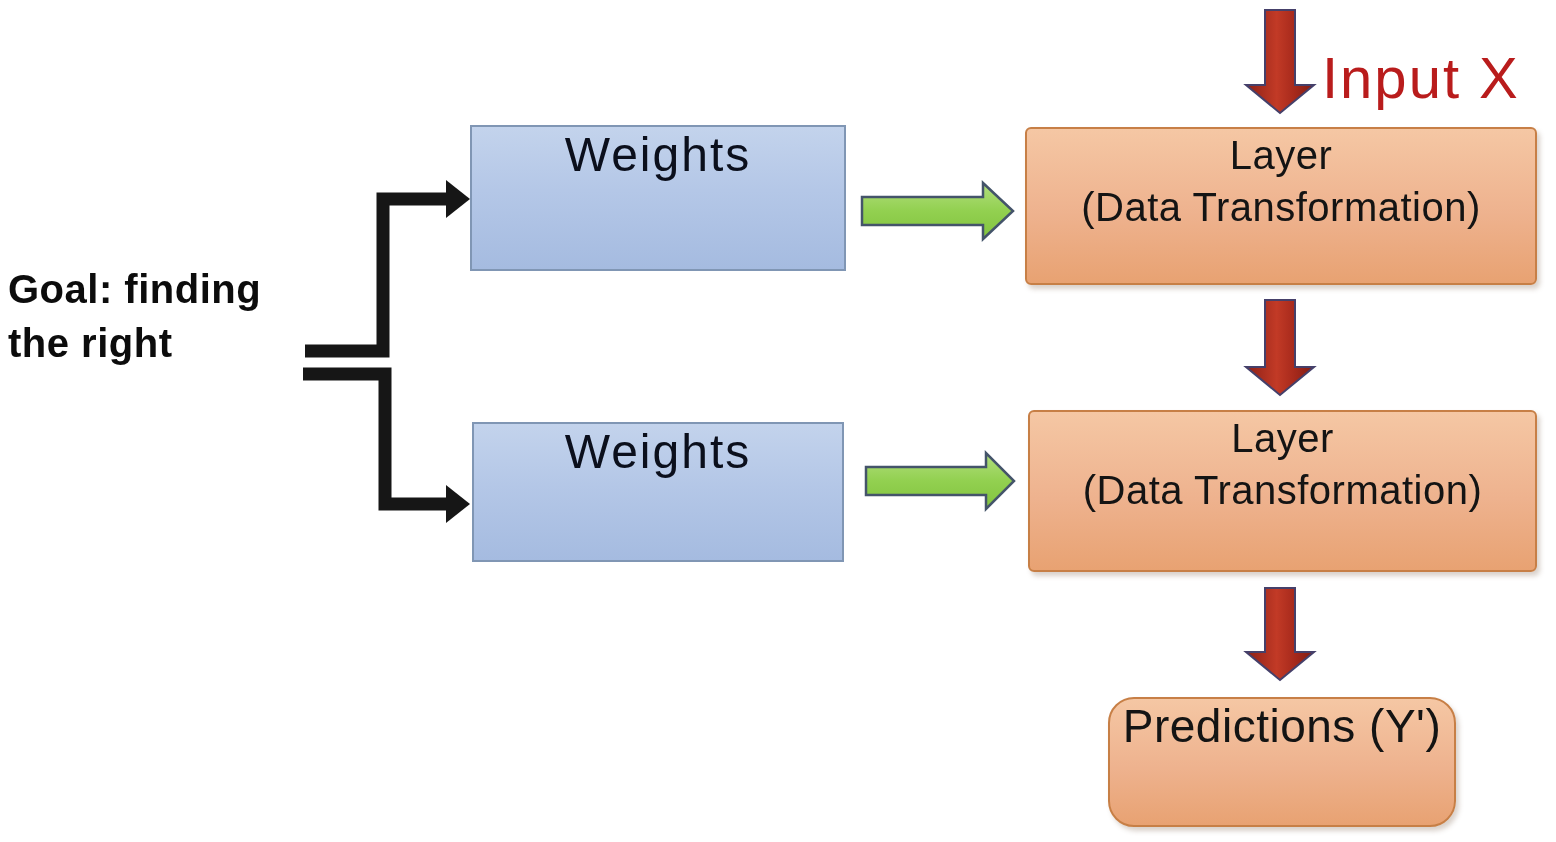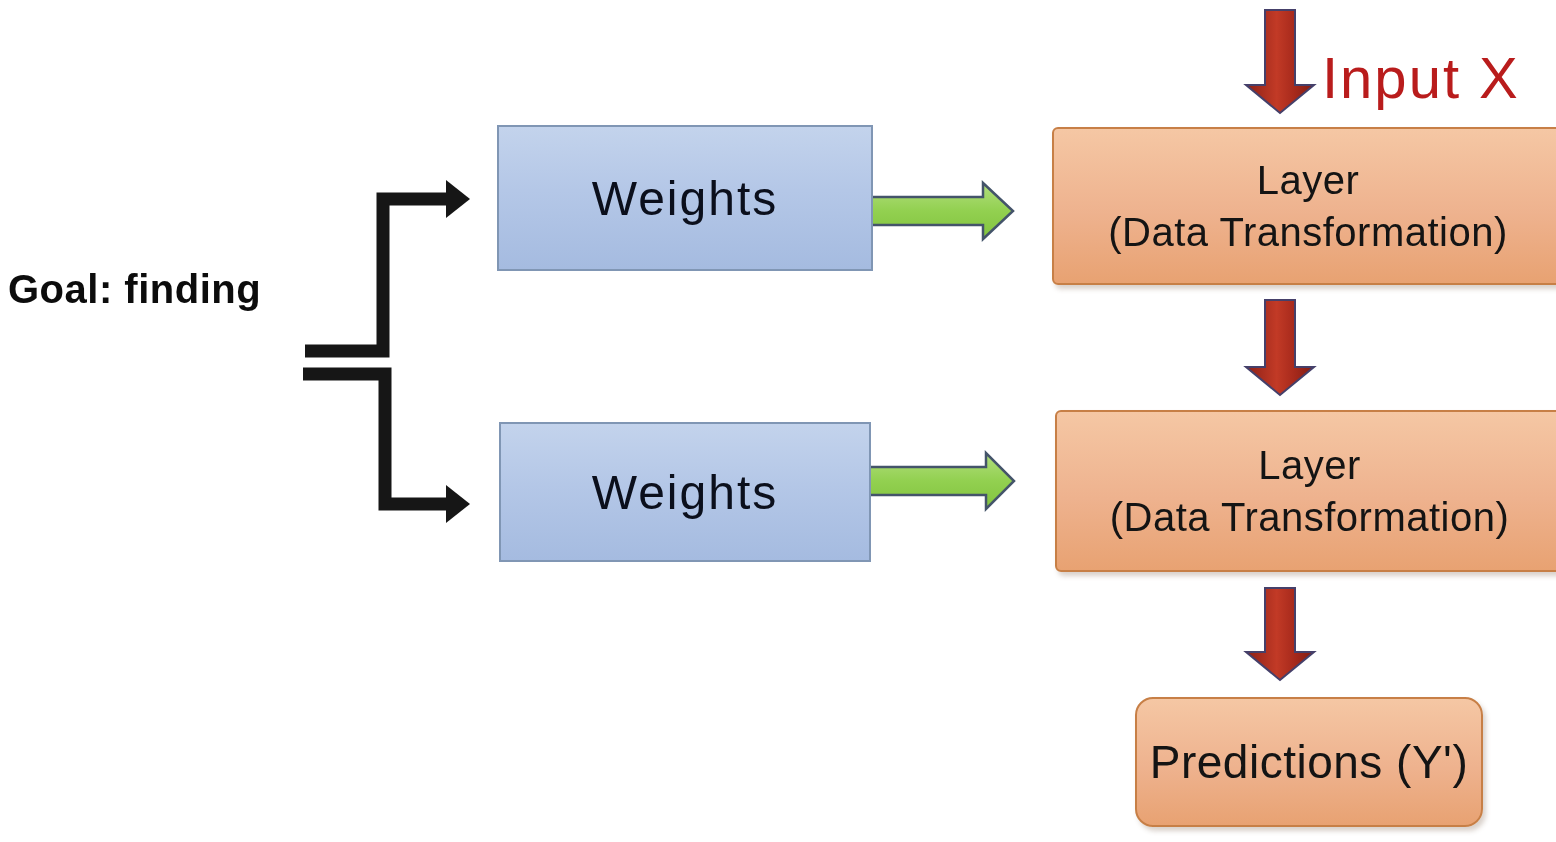--- a/index.html
+++ b/index.html
@@ -31,23 +31,21 @@
     line-height: 54px;
     font-weight: 700;
     letter-spacing: 0.5px;
     white-space: nowrap;
   }
   .box {
     position: absolute;
     display: flex;
     flex-direction: column;
     align-items: center;
-    justify-content: center;
     text-align: center;
-    margin-left: 27px;
   }
   .box-blue {
     background: linear-gradient(180deg, #c3d3ec 0%, #b4c7e7 45%, #a5bbe0 100%);
     border: 2px solid #8096b4;
     font-size: 48px;
     letter-spacing: 2px;
     color: #0b0f1c;
   }
   .box-orange {
     background: linear-gradient(180deg, #f5c7a4 0%, #eeb28e 55%, #e8a272 100%);
@@ -58,21 +56,21 @@
   }
   .weights-1 { left: 470px; top: 125px; width: 372px; height: 142px; }
   .weights-2 { left: 472px; top: 422px; width: 368px; height: 136px; }
   .layer-1   { left: 1025px; top: 127px; width: 508px; height: 154px; }
   .layer-2   { left: 1028px; top: 410px; width: 505px; height: 158px; }
   .layer-line { font-size: 40px; line-height: 52px; letter-spacing: 0.5px; }
   .predictions {
     left: 1108px; top: 697px; width: 344px; height: 126px;
     font-size: 46px;
     letter-spacing: 0.5px;
-    border-radius: 18px;
+    border-radius: 26px;
   }
   .input-x {
     position: absolute;
     left: 1322px;
     top: 44px;
     font-size: 58px;
     font-weight: 400;
     letter-spacing: 2px;
     color: #b91c1c;
     white-space: nowrap;
@@ -110,20 +108,21 @@
     <polygon points="862,197 983,197 983,183 1013,211 983,239 983,225 862,225" fill="url(#greenGrad)" stroke="#44546a" stroke-width="2.5"></polygon>
     <polygon points="866,467 986,467 986,453 1014,481 986,509 986,495 866,495" fill="url(#greenGrad)" stroke="#44546a" stroke-width="2.5"></polygon>
 
     <polygon points="1265,10 1295,10 1295,85 1314,85 1280,113 1246,85 1265,85" fill="url(#redGrad)" stroke="#45406a" stroke-width="2"></polygon>
     <polygon points="1265,300 1295,300 1295,367 1314,367 1280,395 1246,367 1265,367" fill="url(#redGrad)" stroke="#45406a" stroke-width="2"></polygon>
     <polygon points="1265,588 1295,588 1295,652 1314,652 1280,680 1246,652 1265,652" fill="url(#redGrad)" stroke="#45406a" stroke-width="2"></polygon>
   </svg>
 
   <div class="goal-note">
     <div>Goal: finding</div>
+    <div>the right</div>
   </div>
 
   <div class="input-x">Input X</div>
 
   <div class="box box-blue weights-1">
     <span>Weights</span>
   </div>
   <div class="box box-blue weights-2">
     <span>Weights</span>
   </div>

